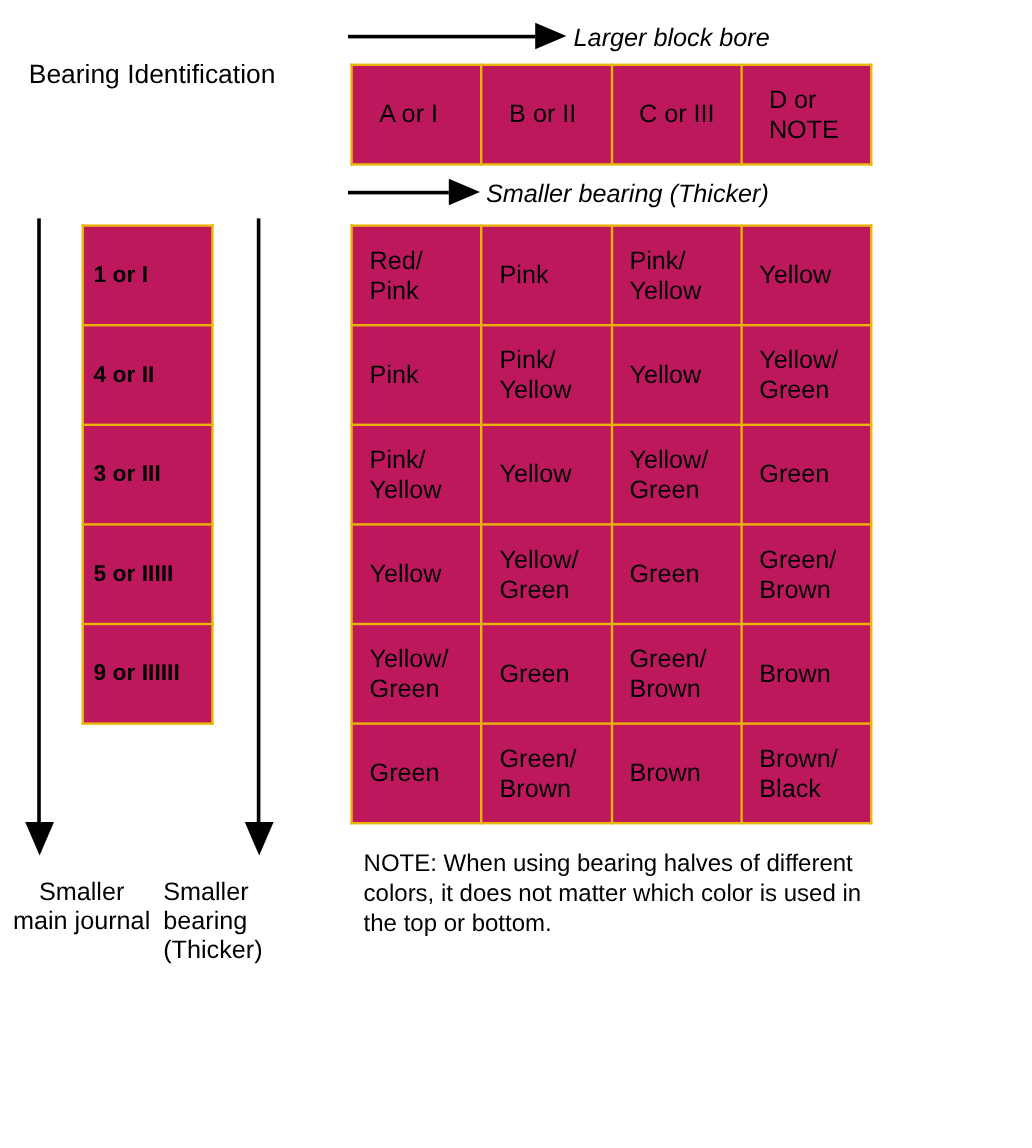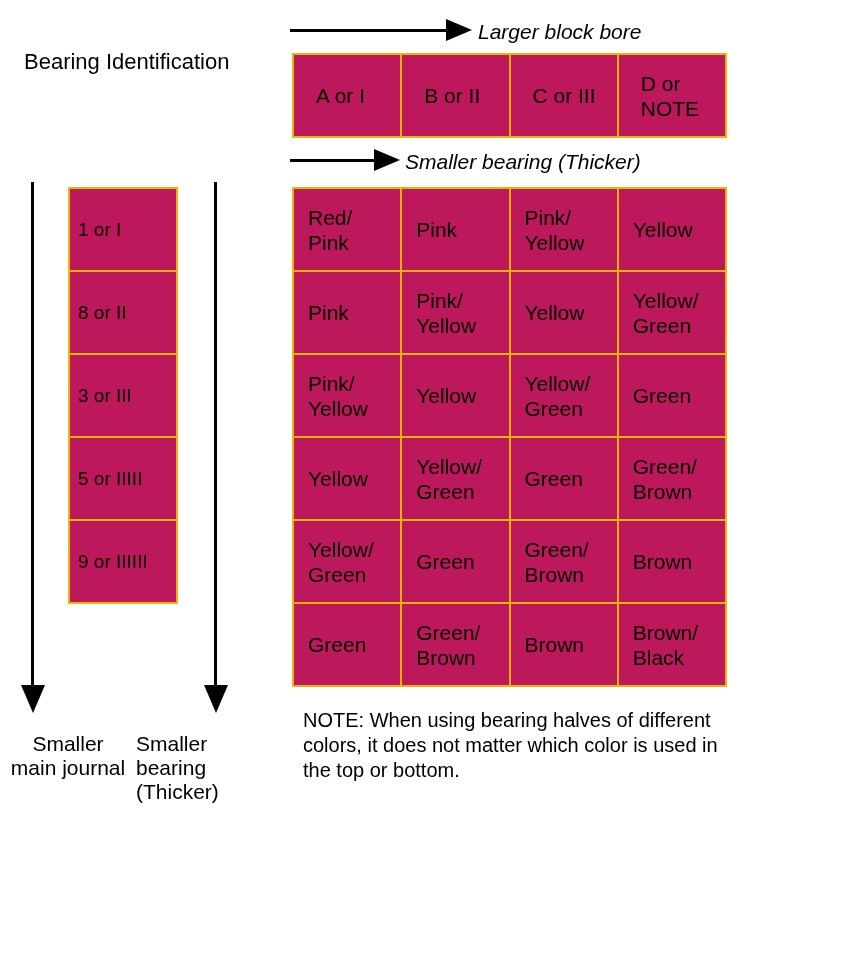--- a/index.html
+++ b/index.html
@@ -97,21 +97,21 @@
     font-size: 21px;
     line-height: 25px;
     padding: 0 10px;
     vertical-align: middle;
     text-align: left;
     background: #be185d;
   }
 
   
   #row-index-table { left: 68px; top: 187px; width: 110px; }
-  #row-index-table td { height: 81px; font-size: 19px; padding: 0 8px; }
+  #row-index-table td { height: 81px; font-size: 19px; padding: 0 8px; font-weight: bold; }
 
   
   #bore-header-table { left: 292px; top: 53px; width: 435px; }
   #bore-header-table td { height: 81px; text-align: left; padding-left: 22px; }
 
   
   #color-table { left: 292px; top: 187px; width: 435px; padding-left: 12px; }
   #color-table td { height: 81px; padding-left: 14px; }
   #color-table td .line { display: block; }
 
@@ -173,21 +173,21 @@
     <div class="shaft" style="height:505px;"></div>
     <div class="head" style="top:503px;"></div>
   </div>
 
   <table class="grid" id="row-index-table">
     <tbody>
         <tr>
       <td>1 or I</td>
     </tr>
     <tr>
-      <td>8 or II</td>
+      <td>4 or II</td>
     </tr>
     <tr>
       <td>3 or III</td>
     </tr>
     <tr>
       <td>5 or IIIII</td>
     </tr>
     <tr>
       <td>9 or IIIIII</td>
     </tr>

